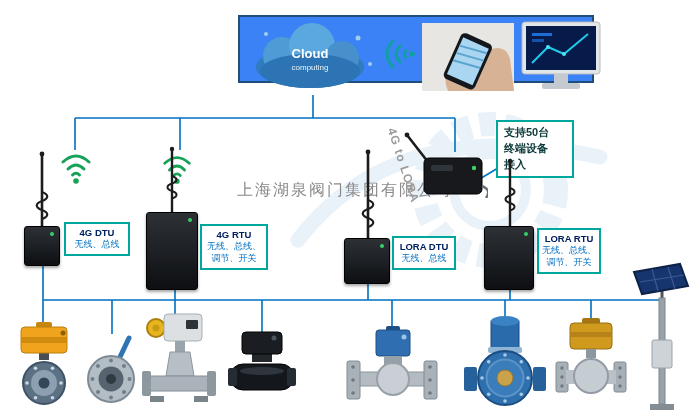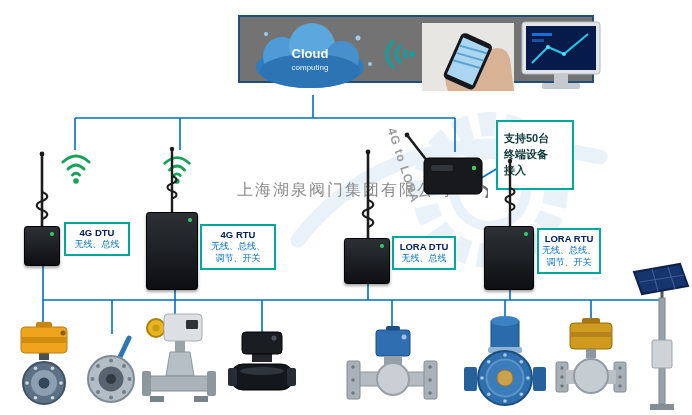--- a/index.html
+++ b/index.html
@@ -2,39 +2,39 @@
 <html style="--line: #0070c0; --accent: #00a79d; --title: #002060; --desc: #0070c0; --note: #0e3a3a; --wm: #8a8a8a; --gw: #9b9b9b;"><head>
 <meta charset="utf-8">
 <style>
   * { margin:0; padding:0; box-sizing:border-box; }
   html,body { background:#fff; }
   body { font-family:"Liberation Sans", sans-serif; }
   .stage { position:relative; width:692px; height:415px; background:#fff; overflow:hidden; }
   .abs { position:absolute; }
 
   .banner { position:absolute; left:238px; top:15px; width:356px; height:68px;
-            border:2px solid #1f4e79; background:#737373;text-align:center; }
+            border:2px solid #1f4e79; background:#3b82f6;text-align:center; }
 
   .connectors { position:absolute; left:0; top:0; pointer-events:none; }
 
   .wm-logo { position:absolute; left:280px; top:95px; opacity:.13; pointer-events:none; }
   .company-watermark { position:absolute; left:213px; top:180px; font-size:16px; letter-spacing:2px;
             color:var(--wm,#8a8a8a); font-family:"Liberation Serif", serif; white-space:nowrap;margin-left:24px; }
 
   .module-box { position:absolute; background:linear-gradient(180deg,#2d3136,#0d0f12);
             border:1px solid #000; border-radius:3px; box-shadow:0 2px 3px rgba(0,0,0,.35); }
   .led { position:absolute; right:5px; top:5px; width:4px; height:4px; border-radius:50%; background:#35d06a; }
 
   .label-box { position:absolute; background:#fff; border:2px solid var(--accent,#00a79d);
             padding:3px 2px; text-align:center; line-height:1.3; }
   .lb-title { color:var(--title,#002060); font-weight:bold; font-size:9.5px; }
   .lb-desc  { color:var(--desc,#0070c0); font-size:9px; }
 
-  .support-box { position:absolute; left:496px; top:120px; width:78px; height:70px;
-            background:#fff; border:2px solid var(--accent,#00a79d); padding:9px 6px;
+  .support-box { position:absolute; left:496px; top:120px; width:78px; height:58px;
+            background:#fff; border:2px solid var(--accent,#00a79d); padding:3px 6px;
             font-size:11px; line-height:1.45; color:var(--note,#0e3a3a); font-weight:bold; }
 
   .gateway-label { position:absolute; left:398px; top:126px; color:var(--gw,#9b9b9b);
             font-size:12px; font-weight:bold; letter-spacing:1px; white-space:nowrap;
             transform:rotate(72deg); transform-origin:0 0; }
 </style>
 </head>
 <body>
 
 <div class="stage">
@@ -152,21 +152,21 @@
     <circle cx="18" cy="33" r="2.8" fill="#17a258"></circle>
   </svg>
   <svg class="abs" style="left:165px;top:146px" width="14" height="68" viewBox="0 0 14 68">
     <circle cx="7" cy="3" r="2.2" fill="#1c1c1c"></circle>
     <line x1="7" y1="3" x2="7" y2="68" stroke="#1c1c1c" stroke-width="2.4"></line>
     <path d="M7 30 c6 2 6 5.5 0 7.5 c-6 2 -6 5.5 0 7.5 c6 2 6 5.5 0 7.5" fill="none" stroke="#1c1c1c" stroke-width="2"></path>
   </svg>
   <div class="module-box" style="left:146px;top:212px;width:52px;height:78px">
       <span class="led"></span>
     </div>
-  <div class="label-box" style="left:200px;top:224px;width:76px">
+  <div class="label-box" style="left:200px;top:224px;width:68px">
     <div class="lb-title">4G RTU</div>
     <div class="lb-desc">无线、总线、</div>
     <div class="lb-desc">调节、开关</div>
   </div>
 
   <svg class="abs" style="left:354px;top:148px" width="28" height="136" viewBox="0 0 28 136">
     <circle cx="14" cy="4" r="2.4" fill="#1c1c1c"></circle>
     <line x1="14" y1="4" x2="14" y2="100" stroke="#1c1c1c" stroke-width="2.6"></line>
     <path d="M14 52 c7 2.5 7 6.5 0 9 c-7 2.5 -7 6.5 0 9 c7 2.5 7 6.5 0 9" fill="none" stroke="#1c1c1c" stroke-width="2.2"></path>
     <path d="M9 100 L19 100 L24 118 L4 118 Z" fill="#17191c"></path>

